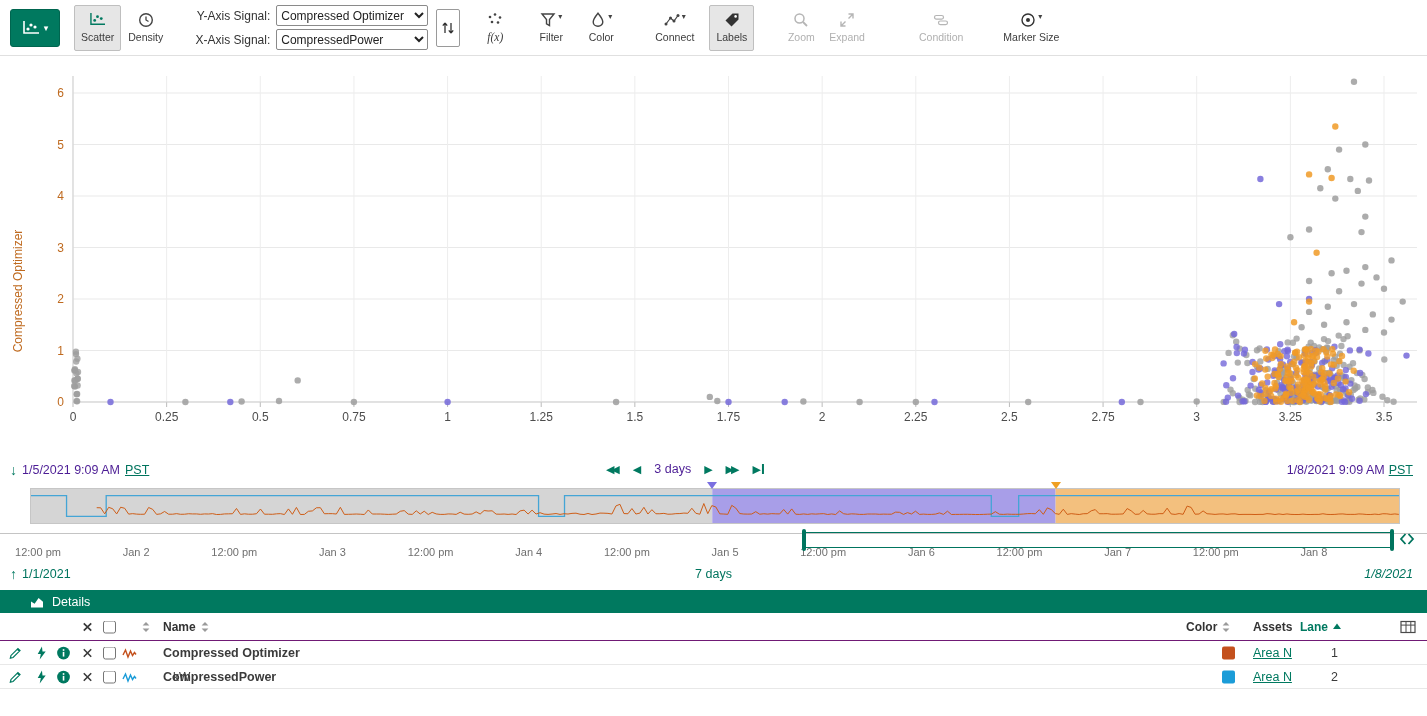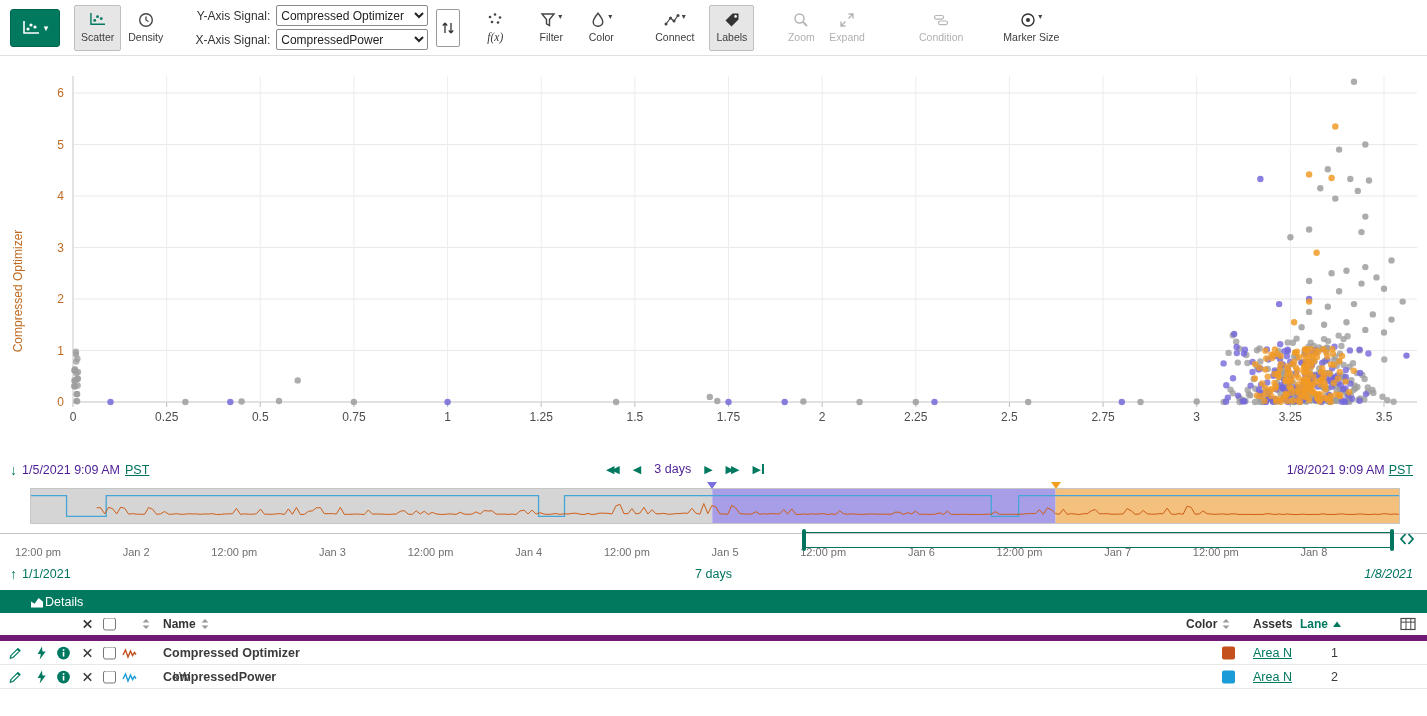--- a/index.html
+++ b/index.html
@@ -66,22 +66,22 @@
   .sel-range::before{left:-2px;} .sel-range::after{right:-2px;}
   .expand-range{position:absolute;left:1398px;top:530px;cursor:pointer;}
 
   #mini-labels{position:absolute;top:563px;left:0;width:100%;height:24px;font-size:12.5px;color:#00745e;}
   .ml-left{position:absolute;left:10px;top:4px;display:flex;gap:5px;align-items:center;}
   .ml-center{position:absolute;left:50%;transform:translateX(-50%);top:4px;}
   .ml-right{position:absolute;right:14px;top:4px;font-style:italic;}
 
   
   #details-header{position:absolute;top:590px;left:0;width:100%;height:23px;background:#00795f;color:#fff;
-    display:flex;align-items:center;padding-left:30px;font-size:12.5px;}
-  #thead{position:absolute;top:613px;left:0;width:100%;height:28px;border-bottom:6px solid #701a75;
+    display:flex;align-items:center;gap:7px;padding-left:30px;font-size:12.5px;}
+  #thead{position:absolute;top:613px;left:0;width:100%;height:28px;border-bottom:1px solid #701a75;
     font-size:12px;color:#333;}
   #thead b{font-weight:700;}
   .trow{position:absolute;left:0;width:100%;height:24px;border-bottom:1px solid #e8e8e8;font-size:12.5px;color:#3b3b3b;}
   #row-0{top:641px;} #row-1{top:665px;}
   .cell{position:absolute;top:50%;transform:translateY(-50%);display:flex;align-items:center;}
   .cell input[type=checkbox]{width:13px;height:13px;accent-color:#777;}
   .unit{color:#404040;font-size:12px;display:block;margin-left:37px;}
   .item-name{font-weight:600;cursor:pointer;}
   .swatch{width:13px;height:13px;border-radius:2px;display:block;}
   .asset-link{color:#007960;text-decoration:underline;cursor:pointer;}

